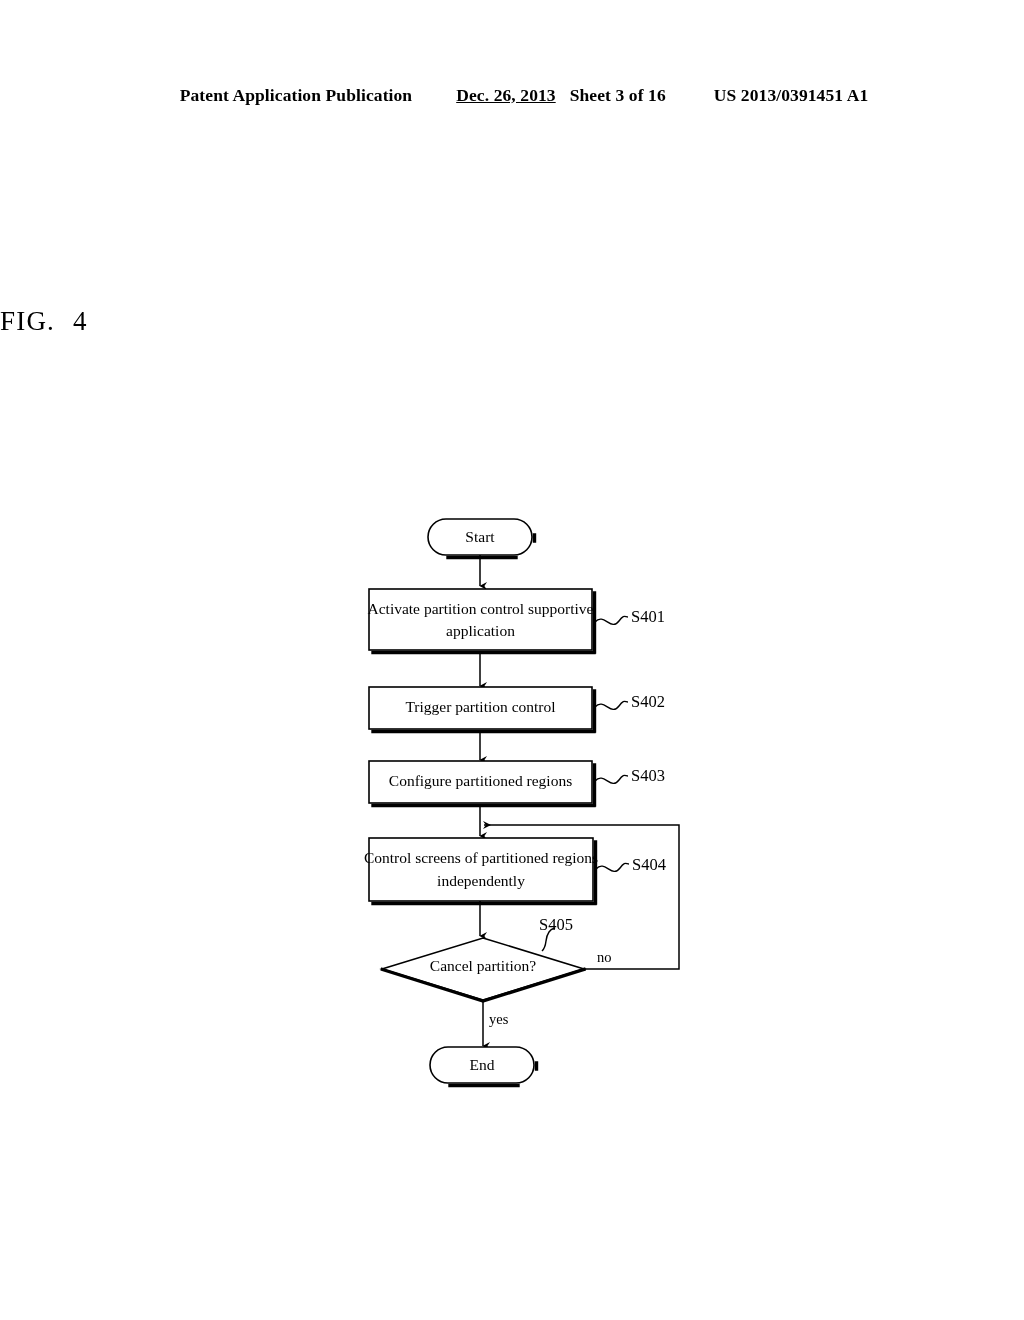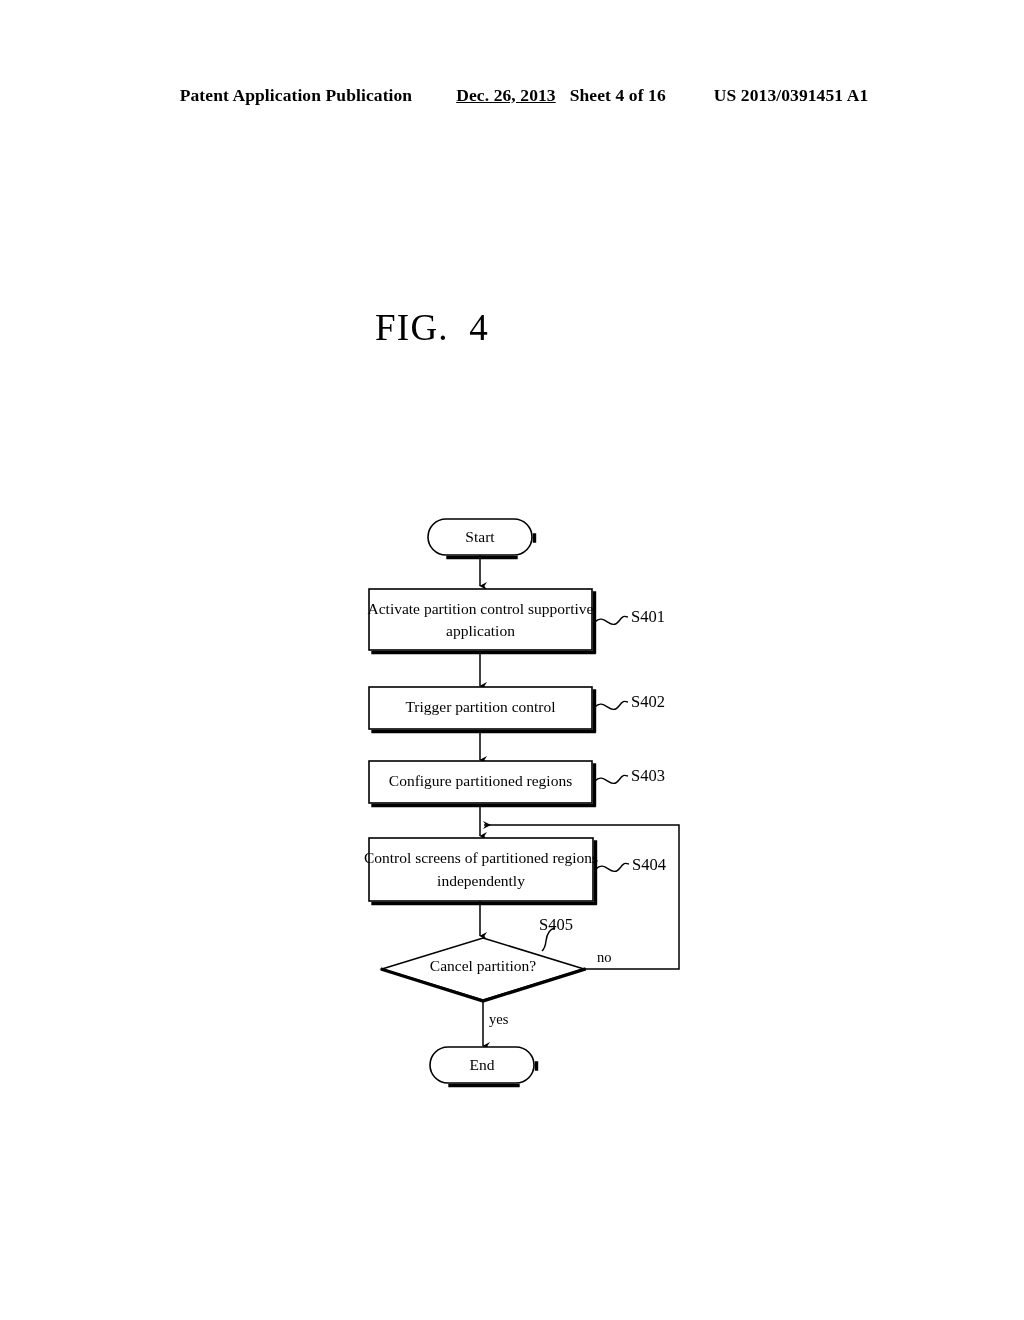--- a/index.html
+++ b/index.html
@@ -35,22 +35,21 @@
   .hdr-date  { margin-right: 14px; text-decoration: underline; }
   .hdr-sheet { margin-right: 48px; }
   .hdr-num   { }
 
   
   .fig-title {
     position: absolute;
     top: 306px;
     left: 0;
     width: 864px;
-    text-align: center;
-    font-size: 37px;
+    font-size: 27px;
     letter-spacing: 1.2px;
     font-family: "Liberation Serif", "DejaVu Serif", serif;
   }
   .fig-title .fig-word { margin-right: 10px; }
 
   
   .flow-wrap {
     position: absolute;
     left: 0;
     top: 0;
@@ -104,21 +103,21 @@
     stroke: #000000;
     stroke-width: 1.4;
   }
 </style>
 </head>
 <body>
 
 <div class="page-header">
   <span class="hdr-pub">Patent Application Publication</span>
   <span class="hdr-date">Dec. 26, 2013</span>
-  <span class="hdr-sheet">Sheet 4 of 16</span>
+  <span class="hdr-sheet">Sheet 3 of 16</span>
   <span class="hdr-num">US 2013/0391451 A1</span>
 </div>
 
 <div class="fig-title">
   <span class="fig-word">FIG.</span>
   <span>4</span>
 </div>
 
 <div class="flow-wrap">
 <svg class="flowchart" viewBox="0 0 1024 1320" xmlns="http://www.w3.org/2000/svg">

